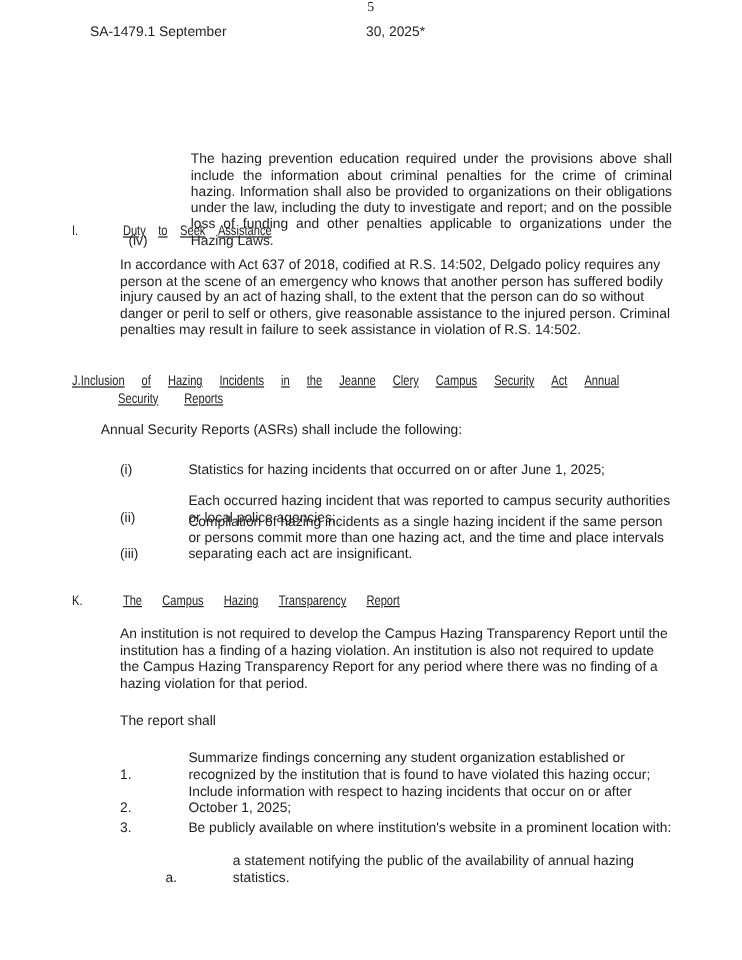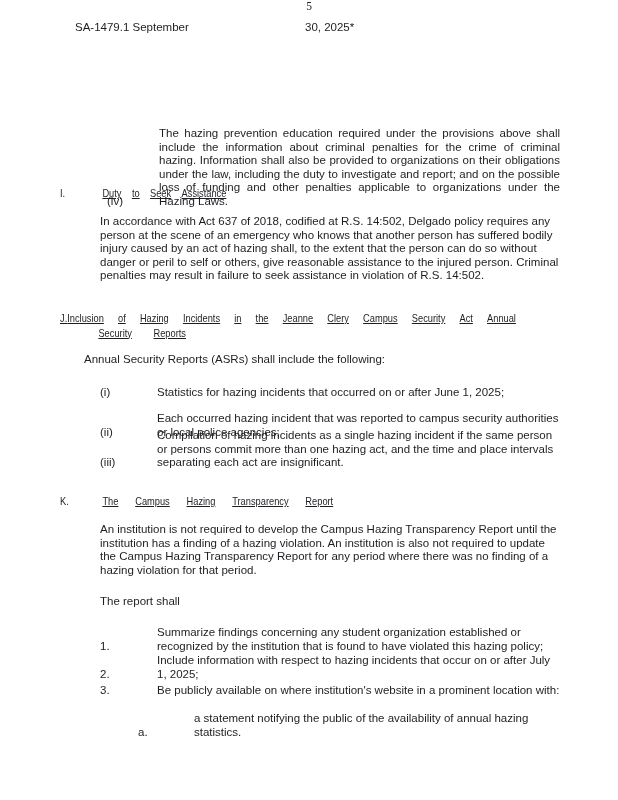--- a/index.html
+++ b/index.html
@@ -117,25 +117,25 @@
         <span class="hword">Report</span>
       </span>
   </div>
 
   <div class="block body-text" style="left:100px; top:523px; width:462px;">An institution is not required to develop the Campus Hazing Transparency Report until the institution has a finding of a hazing violation. An institution is also not required to update the Campus Hazing Transparency Report for any period where there was no finding of a hazing violation for that period.</div>
 
   <div class="block body-text" style="left:100px; top:595px; width:462px;">The report shall</div>
 
   <div class="block body-text list-row" style="left:100px; top:626px; width:460px;">
     <span class="marker m38">1.</span>
-    <span class="itxt">Summarize findings concerning any student organization established or recognized by the institution that is found to have violated this hazing policy;</span>
+    <span class="itxt">Summarize findings concerning any student organization established or recognized by the institution that is found to have violated this hazing occur;</span>
   </div>
   <div class="block body-text list-row" style="left:100px; top:654px; width:460px;">
     <span class="marker m38">2.</span>
-    <span class="itxt">Include information with respect to hazing incidents that occur on or after July 1, 2025;</span>
+    <span class="itxt">Include information with respect to hazing incidents that occur on or after October 1, 2025;</span>
   </div>
   <div class="block body-text list-row" style="left:100px; top:684px; width:460px;">
     <span class="marker m38">3.</span>
     <span class="itxt">Be publicly available on where institution's website in a prominent location with:</span>
   </div>
 
   <div class="block body-text list-row" style="left:138px; top:712px; width:422px;">
     <span class="marker m37">a.</span>
     <span class="itxt">a statement notifying the public of the availability of annual hazing statistics.</span>
   </div>

